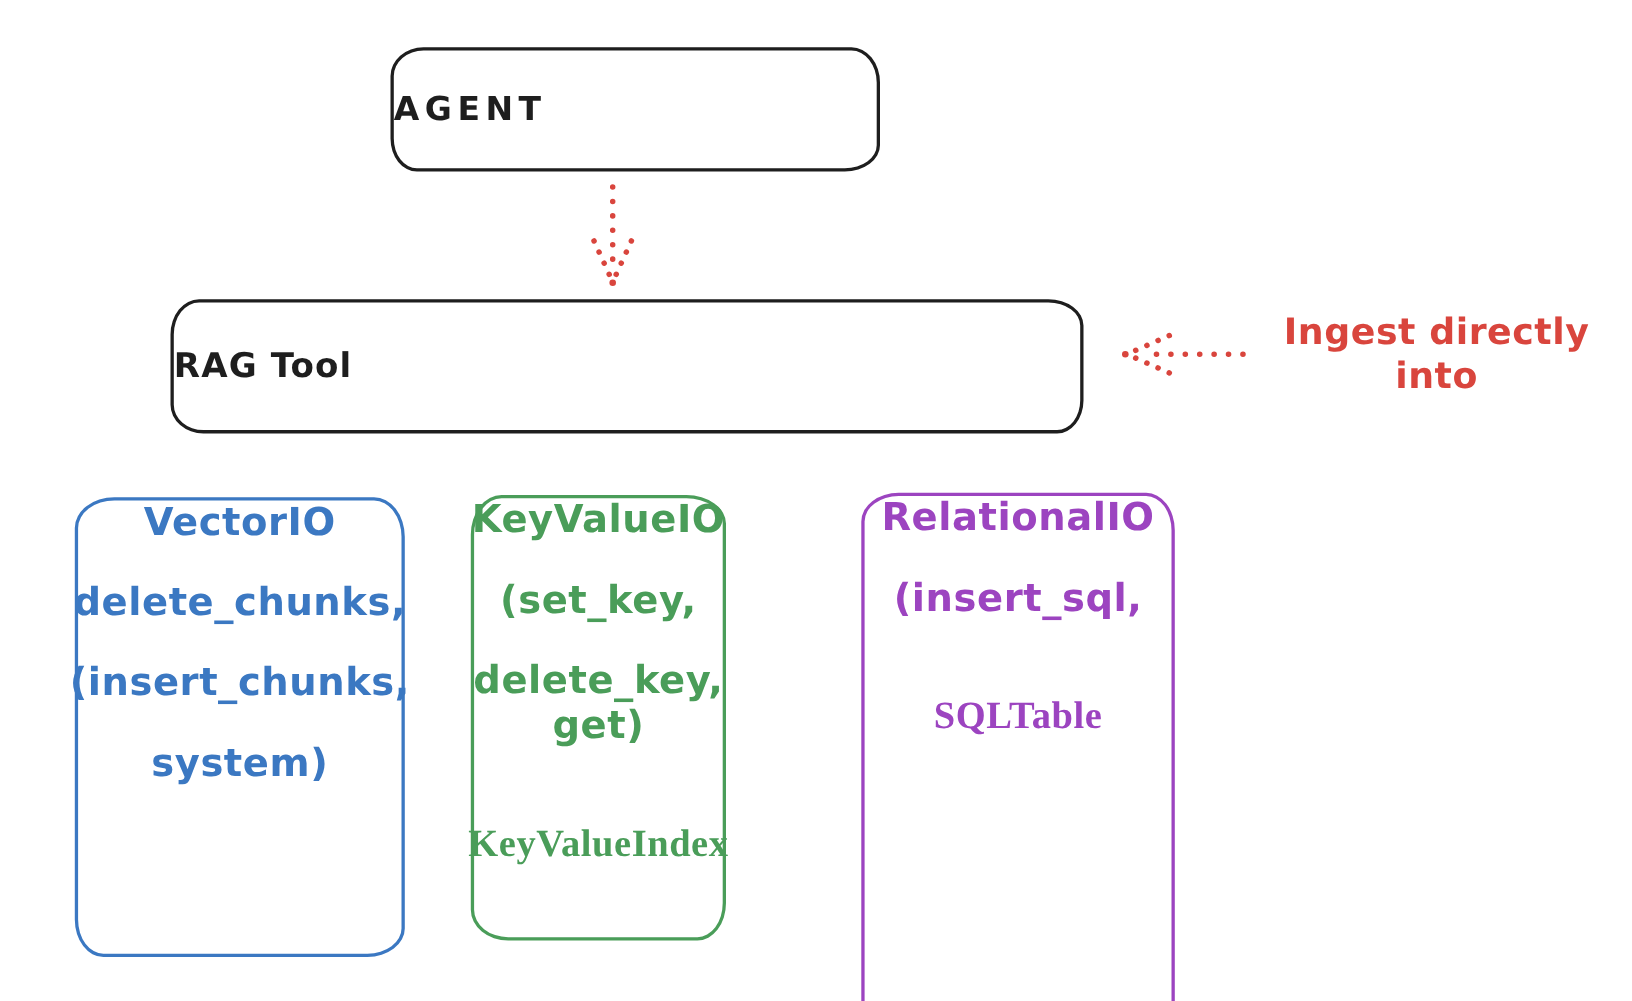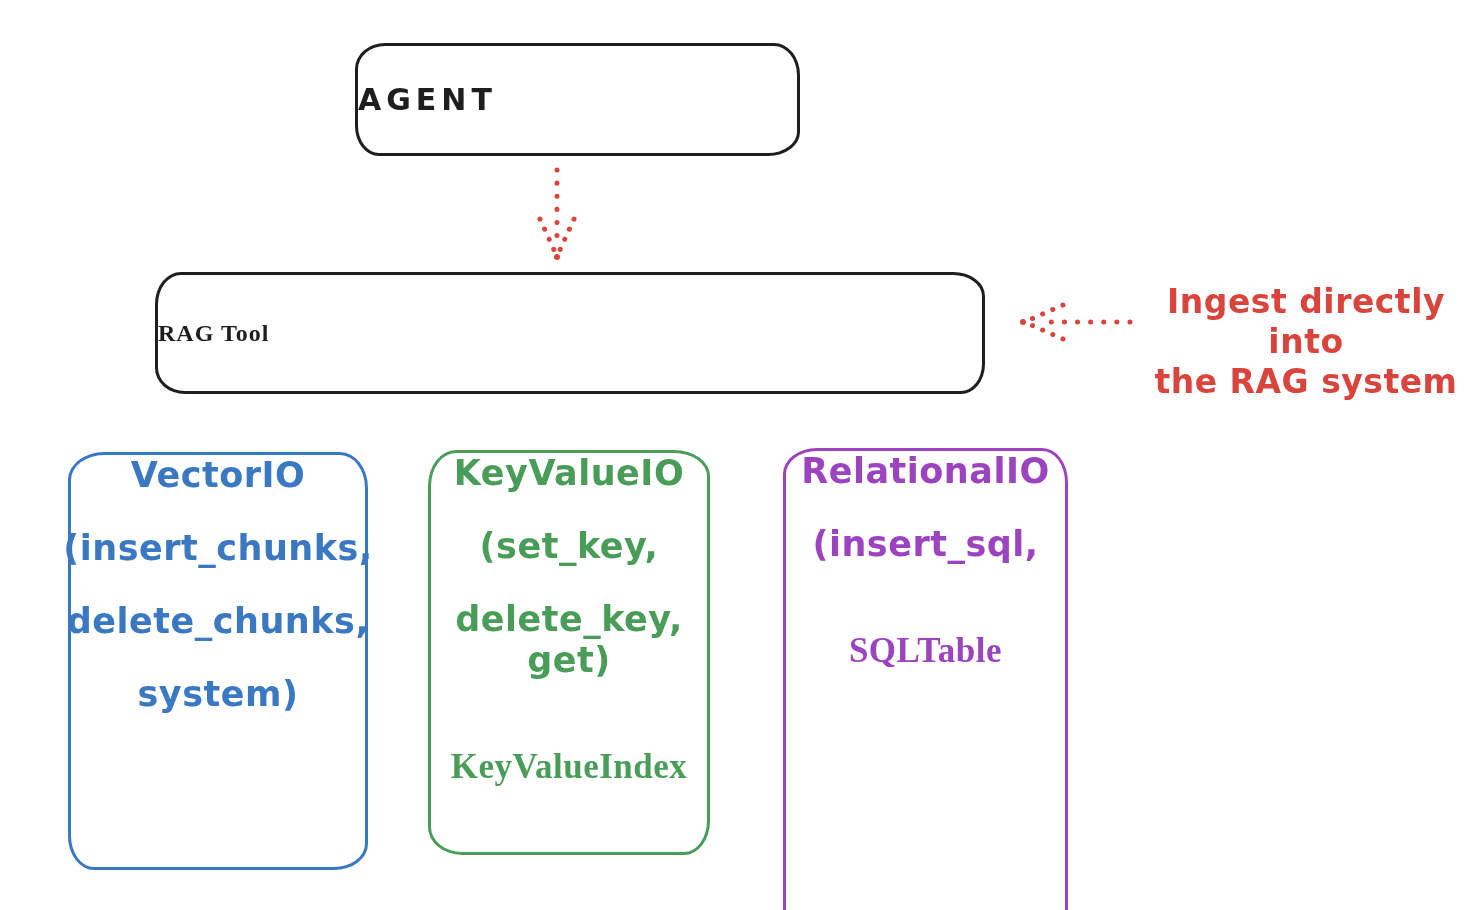--- a/index.html
+++ b/index.html
@@ -28,40 +28,40 @@
     color: var(--ink, #1e1e1e);
   }
   .node-agent {
     left: 355px; top: 43px; width: 445px; height: 113px;
     border-radius: 30px 26px 32px 24px / 26px 32px 24px 30px;
     font-size: 30px; font-weight: 700; letter-spacing: 5px;
   }
   .node-ragtool {
     left: 155px; top: 272px; width: 830px; height: 122px;
     border-radius: 26px 32px 24px 30px / 32px 24px 30px 26px;
-    font-size: 24px; font-weight: 600; letter-spacing: 1px; font-family: Liberation Serif, serif;
+    font-size: 31px; font-weight: 600; letter-spacing: 1px;
   }
   .card {
     flex-direction: column;
     text-align: center;
     font-size: 35px;
     font-weight: 600;
     line-height: 41px;
     letter-spacing: 0.5px;
     gap: 32px;
   }
   .card .footer { margin-top: 33px; font-family: Liberation Serif, serif; }
   .card-vector {
     left: 68px; top: 452px; width: 300px; height: 418px;
     border: 3.5px solid var(--blue, #3b78c2);
     color: var(--blue, #3b78c2);
     border-radius: 36px 28px 34px 26px / 28px 36px 26px 34px;
   }
   .card-keyvalue {
-    left: 428px; top: 450px; width: 282px; height: 405px;
+    left: 428px; top: 450px; width: 232px; height: 405px;
     border: 3.5px solid var(--green, #4a9d59);
     color: var(--green, #4a9d59);
     border-radius: 28px 36px 26px 34px / 36px 26px 34px 28px;
   }
   .card-relational {
     left: 783px; top: 448px; width: 285px; height: 522px;
     border: 3.5px solid var(--purple, #9c44c0);
     color: var(--purple, #9c44c0);
     border-radius: 34px 26px 36px 28px / 26px 34px 28px 36px;
   }
@@ -107,27 +107,26 @@
   <div class="node ink-box node-agent">
     <span>AGENT</span>
   </div>
 
   <div class="node ink-box node-ragtool">
     <span>RAG Tool</span>
   </div>
 
   <div class="annotation">
     <div>Ingest directly into</div>
-    <div>the RAG system</div>
   </div>
 
   <div class="node card card-vector">
     <div>VectorIO</div>
+    <div>delete_chunks,</div>
     <div>(insert_chunks,</div>
-    <div>delete_chunks,</div>
     <div>system)</div>
   </div>
 
   <div class="node card card-keyvalue">
     <div>KeyValueIO</div>
     <div>(set_key,</div>
     <div>delete_key, get)</div>
     <div class="footer">KeyValueIndex</div>
   </div>
 

